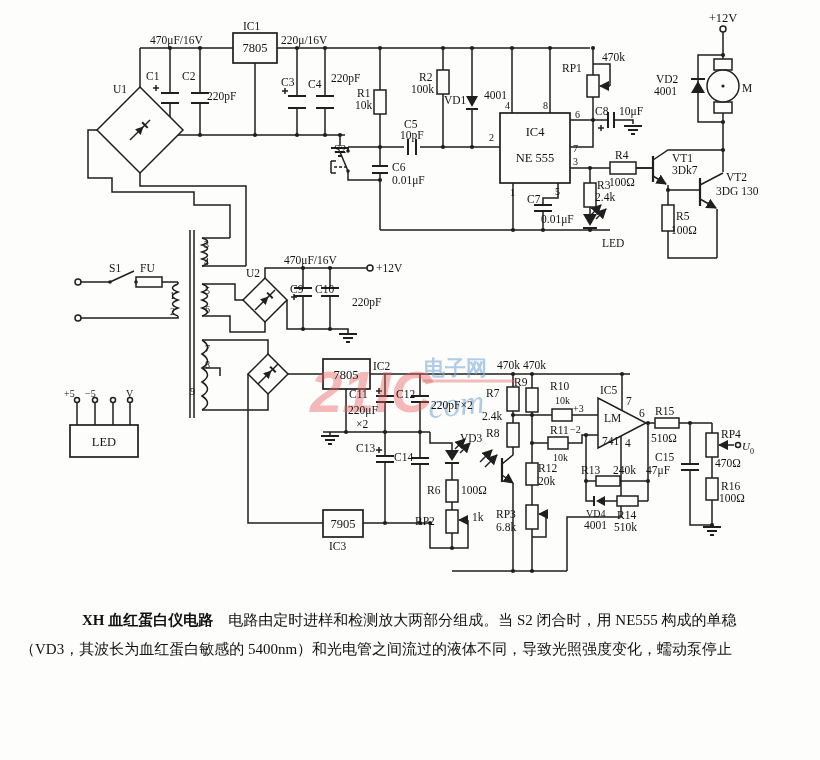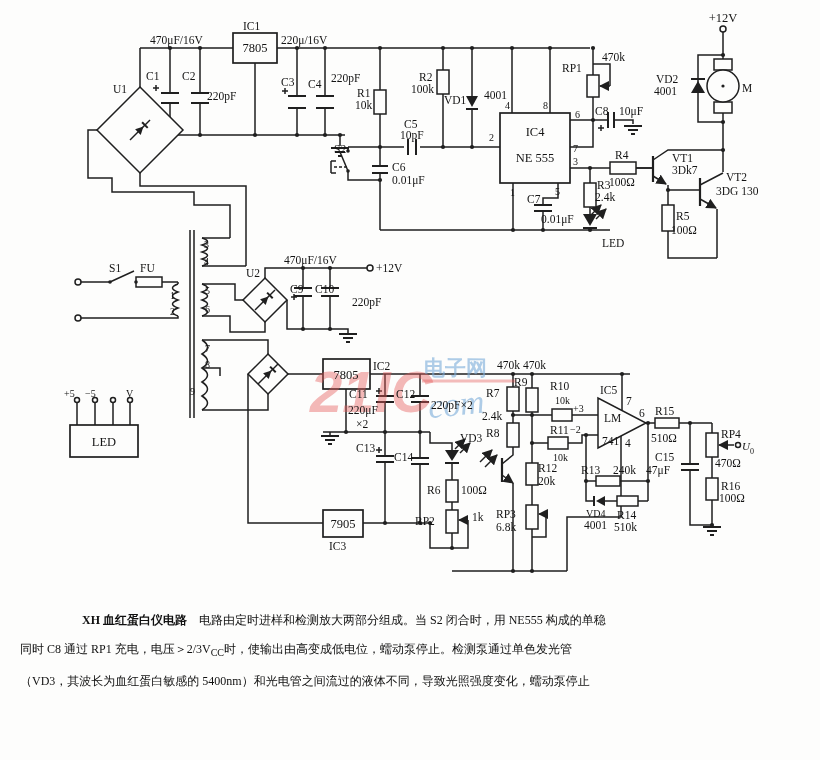--- a/index.html
+++ b/index.html
@@ -14,21 +14,21 @@
   .dash{stroke:#1f1f1f;stroke-width:1.3;fill:none;stroke-dasharray:3,2;}
   text{fill:#141414;font-family:"Liberation Serif",serif;}
   .md{font-size:11.5px;}
   .sm{font-size:10px;}
   .box{font-size:12.5px;text-anchor:middle;}
   .it{font-size:11px;font-style:italic;}
   .sub{font-size:8px;}
   .wm-big{font-family:"Liberation Sans",sans-serif;font-weight:bold;font-style:italic;font-size:58px;fill:rgba(228,88,88,0.42);}
   .wm-cn{font-family:"Liberation Sans",sans-serif;font-weight:bold;font-size:21px;fill:rgba(122,172,216,0.6);}
   .wm-com{font-style:italic;font-size:34px;fill:rgba(122,172,216,0.6);}
-  .caption{position:absolute;left:20px;top:606px;width:782px;font-size:12px;line-height:29px;color:#101010;}
+  .caption{position:absolute;left:20px;top:606px;width:782px;font-size:15px;line-height:29px;color:#101010;}
   .cl{white-space:nowrap;}
   .cl.first{padding-left:62px;}
   .cl b{font-weight:bold;}
 </style>
 </head>
 <body>
 
 <div class="stage">
 <svg width="820" height="600" viewBox="0 0 820 600">
   <defs>
@@ -364,16 +364,15 @@
     <text class="md" x="461" y="494">100Ω</text>
     <text class="md" x="415" y="525">RP2</text>
     <text class="md" x="472" y="521">1k</text>
     <text class="md" x="496" y="518">RP3</text>
     <text class="md" x="496" y="531">6.8k</text>
   </g>
 </svg>
 
 <div class="caption">
   <div class="cl first"><b>XH 血红蛋白仪电路</b><span>　电路由定时进样和检测放大两部分组成。当 S2 闭合时，用 NE555 构成的单稳</span></div>
-  <div class="cl"><span>同时 C8 通过 RP1 充电，电压＞2/3V</span><sub>CC</sub><span>时，使输出由高变成低电位，蠕动泵停止。检测泵通过单色发光管</span></div>
   <div class="cl"><span>（VD3，其波长为血红蛋白敏感的 5400nm）和光电管之间流过的液体不同，导致光照强度变化，蠕动泵停止</span></div>
 </div>
 </div>
 
 </body></html>

